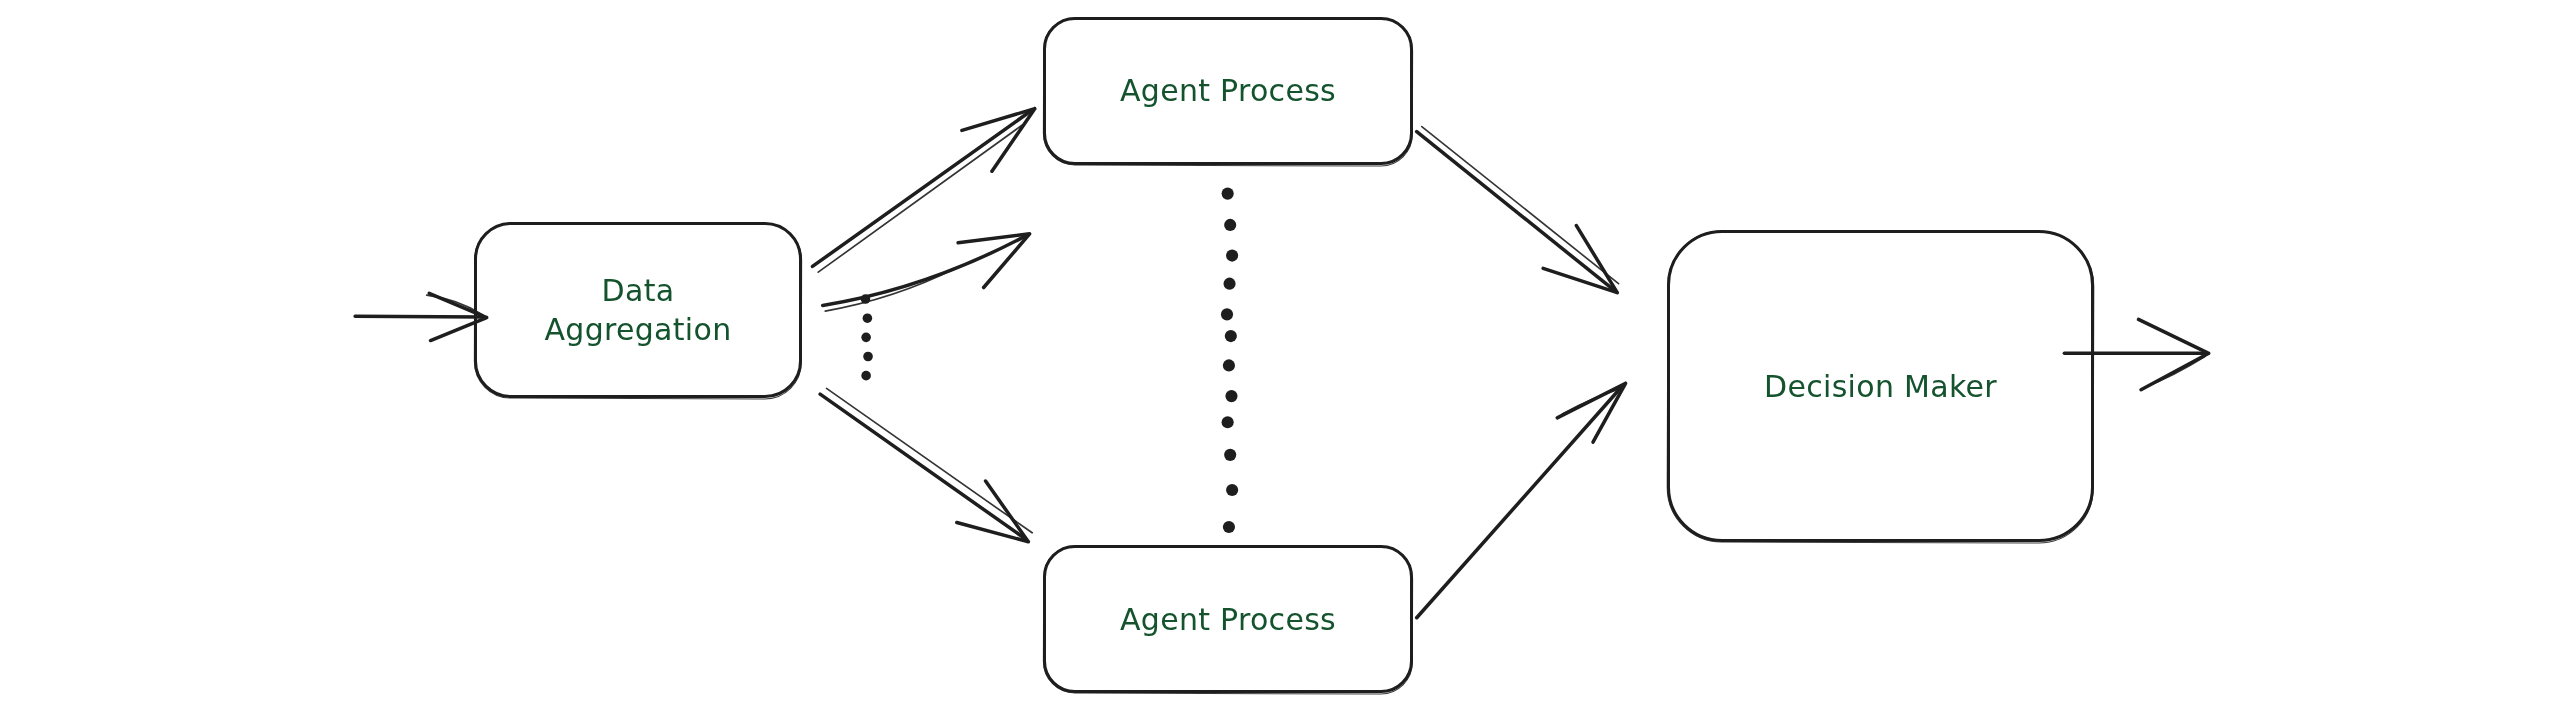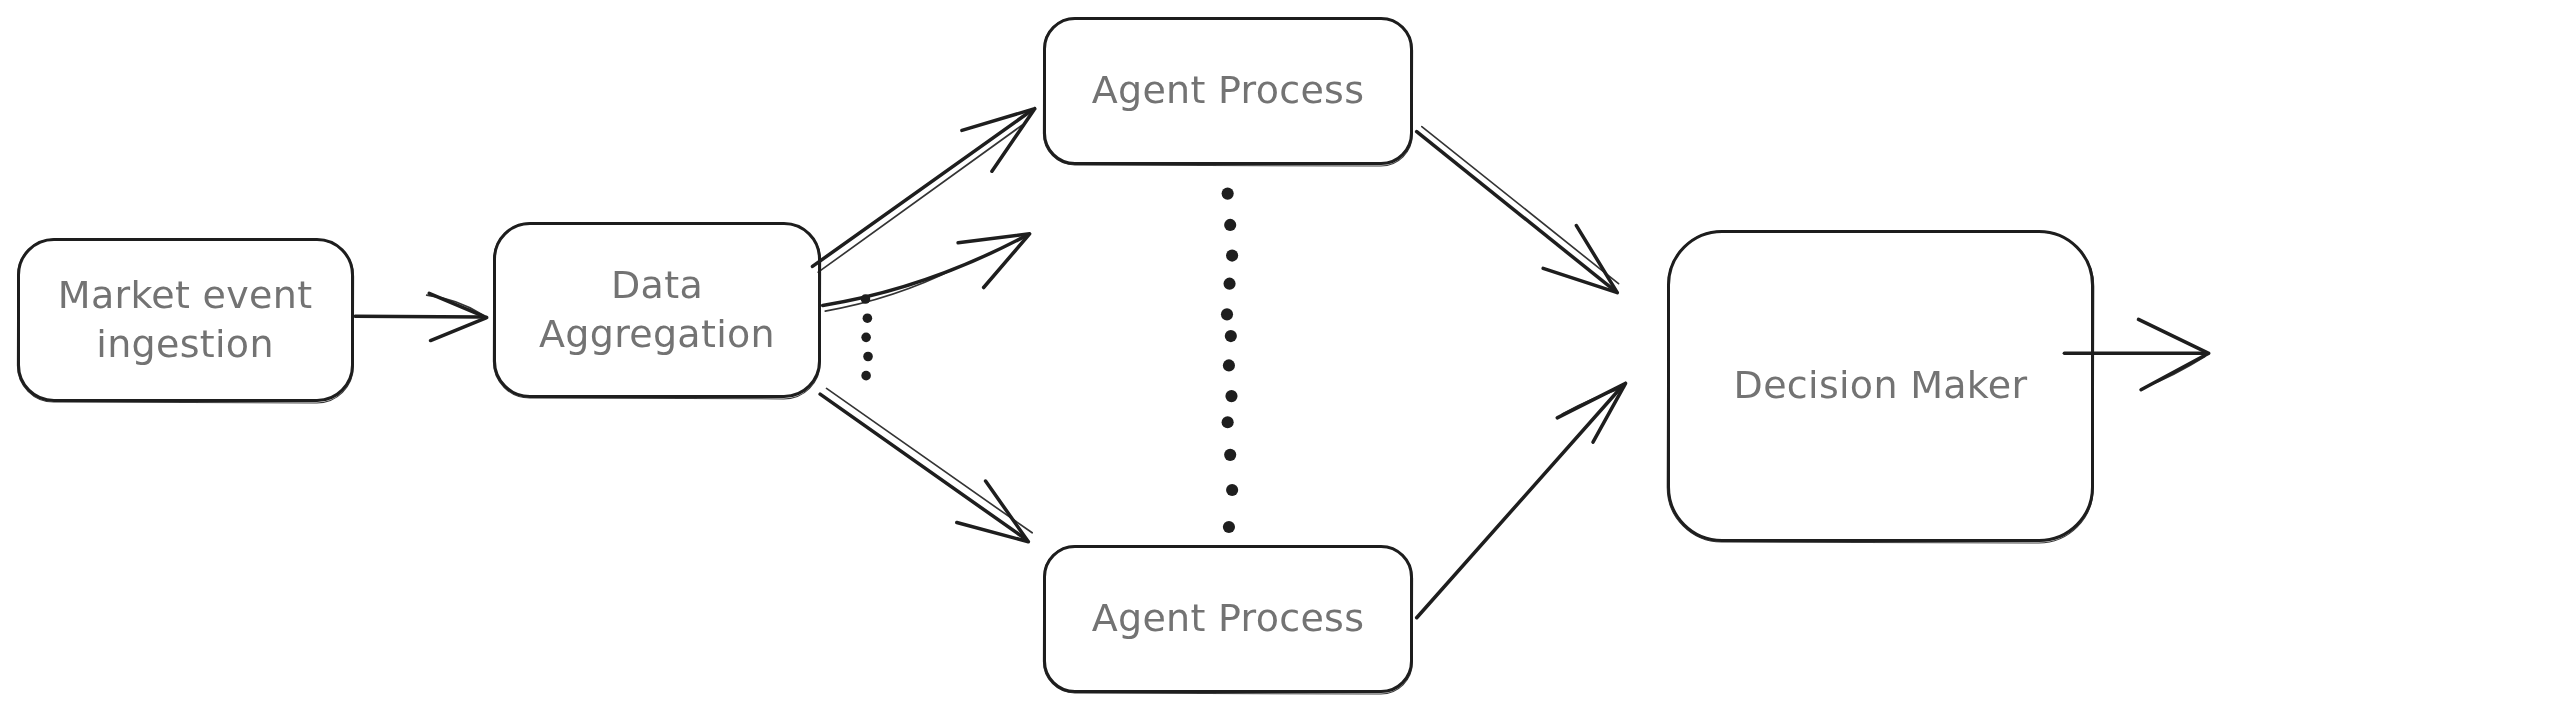--- a/index.html
+++ b/index.html
@@ -5,54 +5,50 @@
   html,body{margin:0;padding:0;background:#ffffff;}
   body{width:2576px;height:713px;font-family:"DejaVu Sans","Liberation Sans",sans-serif;}
   .canvas{position:relative;width:2576px;height:713px;background:#ffffff;overflow:hidden;}
 
   
   .node{
     position:absolute;box-sizing:border-box;
     display:flex;align-items:center;justify-content:center;
     text-align:center;
     border:3.2px solid #1e1e1e;border-radius:36px;
-    background:#ffffff;color:#737373;
-    font-size:38px;line-height:1.3;letter-spacing:0.3px;
+    background:#ffffff;color:#14532d;
+    font-size:30px;line-height:1.3;letter-spacing:0.3px;
   }
   
   .node::before{
     content:"";position:absolute;inset:-1.9px -3.8px -4.5px -2.6px;
     border:1.6px solid rgba(30,30,30,.88);border-radius:inherit;
     transform:rotate(.18deg);
     pointer-events:none;
   }
   .node .label{white-space:pre-line;}
 
   .n1{left:16.6px;  top:238px; width:337px; height:164px; border-radius:37px;}
-  .n2{left:493px; top:222px; width:328px; height:176px; border-radius:37px;}
+  .n2{left:474px; top:222px; width:328px; height:176px; border-radius:37px;}
   .n3{left:1043px;top:16.6px;  width:370px; height:148px; border-radius:32px;}
   .n4{left:1043px;top:545px; width:370px; height:148px; border-radius:32px;}
   .n5{left:1635px;top:230px; width:427px; height:312px; border-radius:55px;margin-left:32px;}
   .n6{left:2226px;top:266px; width:255px; height:174px; border-radius:37px;}
 
   svg.edges{position:absolute;left:0;top:0;width:2576px;height:713px;pointer-events:none;}
   svg.edges path{fill:none;stroke:#1e1e1e;stroke-linecap:round;stroke-linejoin:round;}
   svg.edges path.s{stroke-width:5.5px;}
   svg.edges path.o{stroke-width:2.6px;opacity:.9;}
   svg.edges circle{fill:#1e1e1e;stroke:none;}
 </style>
 </head>
 <body>
 
 <div class="canvas">
 
-  <div class="node n1">
-    <span class="label">Market event
-ingestion</span>
-  </div>
   <div class="node n2">
     <span class="label">Data
 Aggregation</span>
   </div>
   <div class="node n3">
     <span class="label">Agent Process</span>
   </div>
   <div class="node n4">
     <span class="label">Agent Process</span>
   </div>

